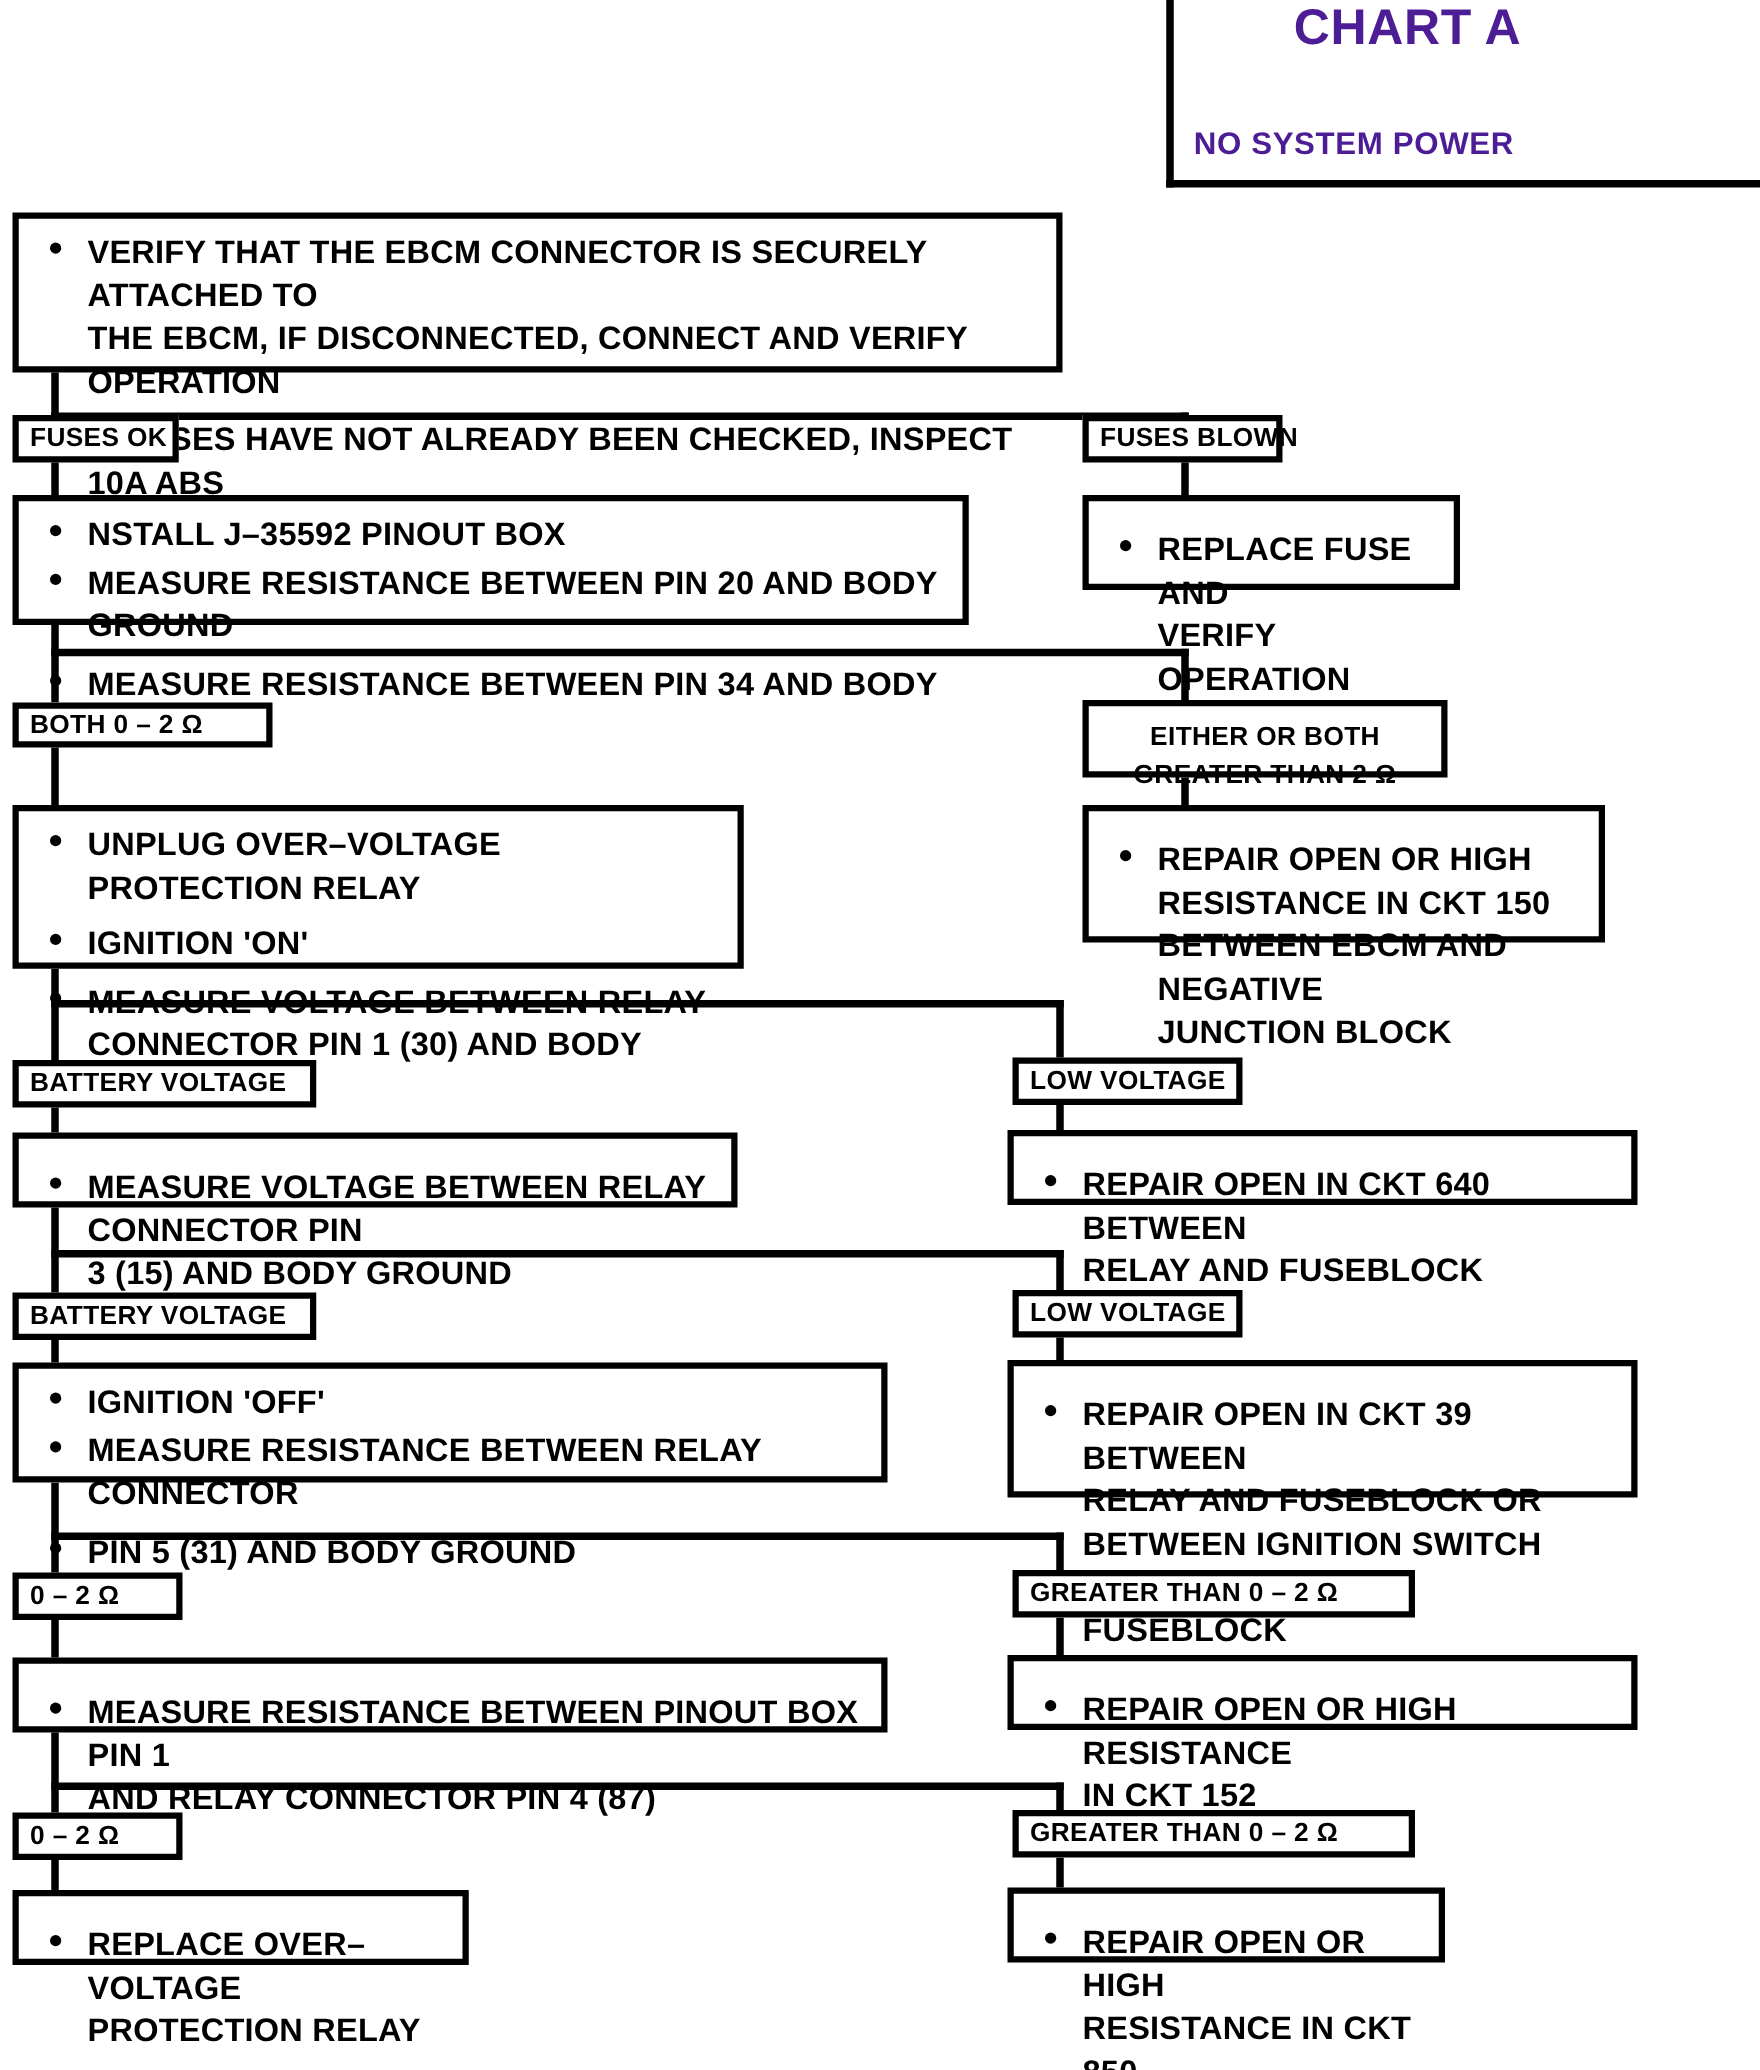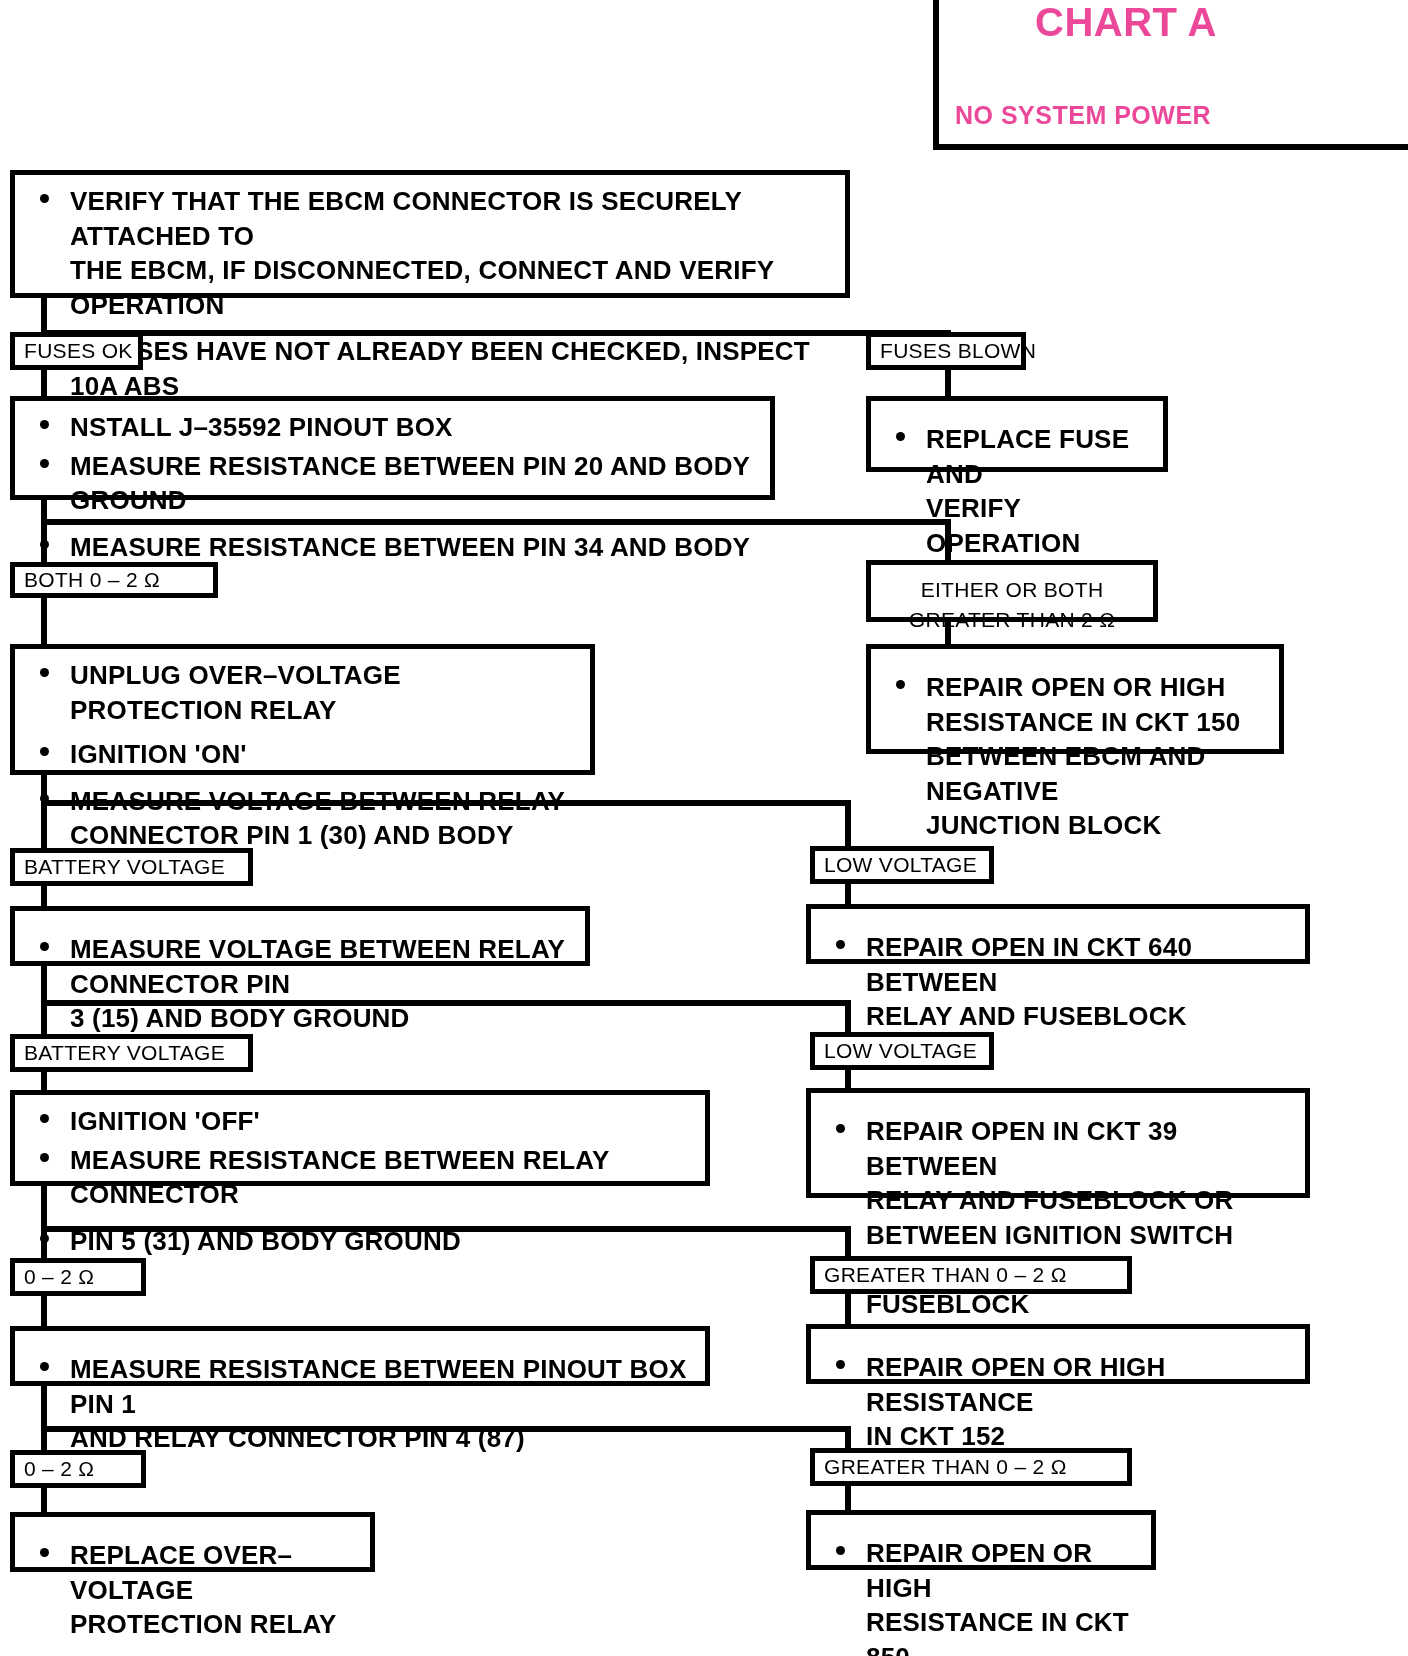--- a/index.html
+++ b/index.html
@@ -22,21 +22,21 @@
   
   .hdr-bracket {
     position: absolute;
     border-left: 6px solid #000;
     border-bottom: 6px solid #000;
   }
   .hdr-title {
     position: absolute;
     font-weight: bold;
     letter-spacing: 0.5px;
-    color: #ec4899;
+    color: #4c1d95;
     white-space: nowrap;
   }
   .hdr-chart {
     font-size: 40px;
   }
   .hdr-sub {
     font-size: 25px;
   }
 
   
@@ -46,21 +46,21 @@
     border: 5px solid #000;
     background: #ffffff;
     color: #000;
     z-index: 5;
   }
 
   .label-box {
     display: flex;
     align-items: center;
     font-size: 21px;
-    font-weight: normal;
+    font-weight: bold;
     letter-spacing: 0.3px;
     padding-left: 9px;
     white-space: nowrap;
   }
   .label-box.center {
     justify-content: center;
     padding-left: 0;
     text-align: center;
     display: block;
     padding-top: 10px;

